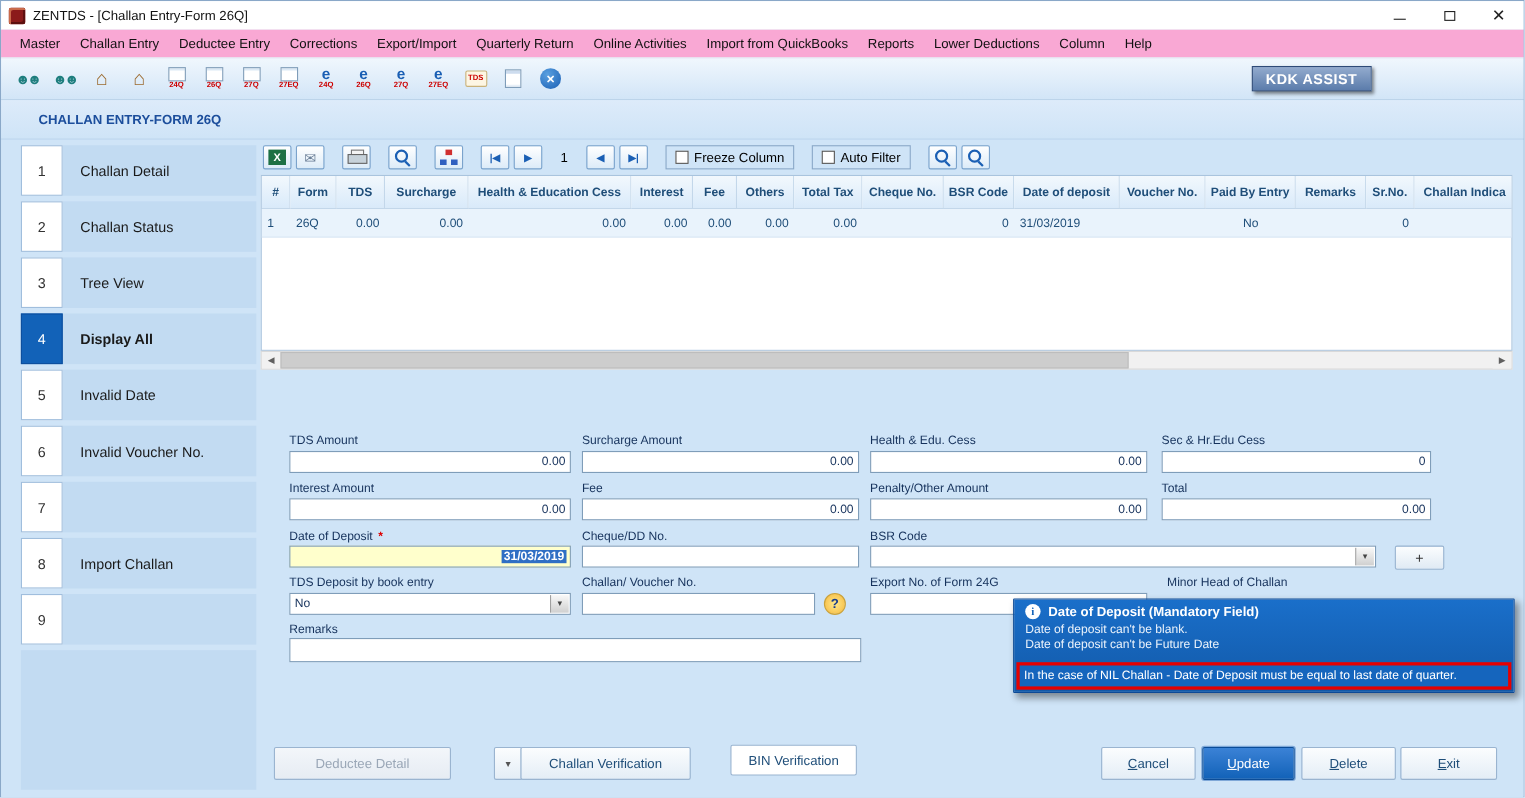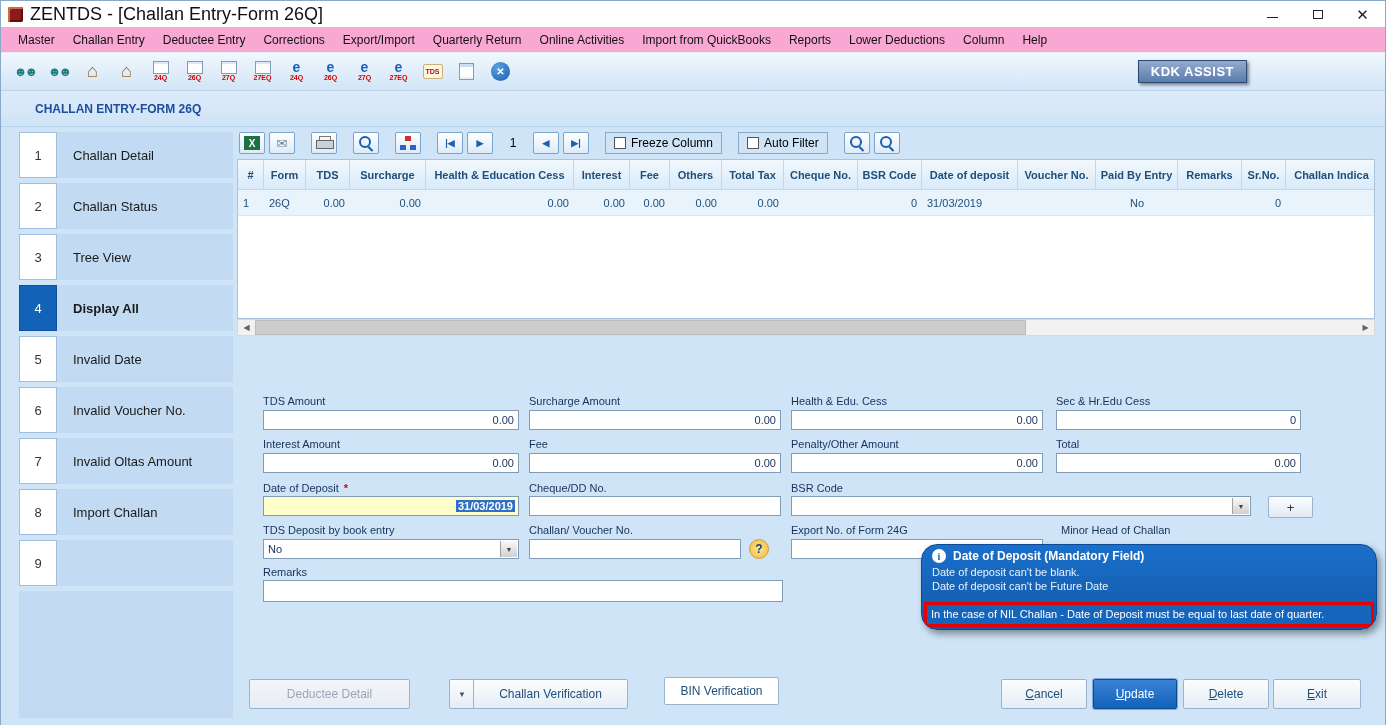--- a/index.html
+++ b/index.html
@@ -4,21 +4,21 @@
 <style>
   * { box-sizing: border-box; margin: 0; padding: 0; }
   html,body { width:1386px; height:725px; overflow:hidden; }
   body { font-family:"Liberation Sans", sans-serif; background:#fff; }
   #app { position:relative; width:1386px; height:725px; border:1px solid #8aa8c8; background:#cfe4f7; }
 
   
   #titlebar { height:26px; background:#fff; display:flex; align-items:center; padding-left:7px; gap:7px; }
   #app-icon { width:15px; height:15px; background:#8b1a1a; border-radius:2px;
               box-shadow: inset 2px 2px 0 #c96a4a, inset -2px -2px 0 #5d0f0f; }
-  #window-title { font-size:18px; color:#111; }
+  #window-title { font-size:12px; color:#111; }
   #win-controls { margin-left:auto; display:flex; align-items:center; gap:0; }
   .winctl { width:45px; height:26px; display:flex; align-items:center; justify-content:center; color:#222; }
   .ctl-min-bar { width:11px; height:1px; background:#222; margin-top:6px; }
   .ctl-max-box { width:10px; height:9px; border:1px solid #222; }
   .ctl-close-x { font-size:15px; line-height:15px; }
 
   
   #menubar { height:26px; background:#f9a8d4; display:flex; align-items:center; padding-left:8px; border-bottom:1px solid #e7eef6; }
   .menu-item { font-size:12px; color:#111; padding:4px 9px; cursor:default; }
 
@@ -107,21 +107,21 @@
   .datefld { background:#ffffcc; display:flex; align-items:center; justify-content:flex-end; padding:0 3px; }
   .selval { background:#2f6fc4; color:#fff; padding:0 2px; font-weight:bold; }
   .selectfld { display:flex; align-items:center; }
   .selectfld .val { flex:1; }
   .dd { position:absolute; right:1px; top:1px; bottom:1px; width:17px; background:linear-gradient(#f8f8f8,#d0d0d0); border-left:1px solid #a0a0a0; display:flex; align-items:center; justify-content:center; }
   .dd::after { content:"▼"; font-size:7px; color:#444; }
   .plusbtn { position:absolute; height:22px; border:1px solid #9ab4d0; background:linear-gradient(#fbfdfe,#e0eaf4); border-radius:2px; font-size:13px; color:#333; display:flex; align-items:center; justify-content:center; }
   .helpbtn { position:absolute; width:20px; height:20px; border-radius:50%; background:radial-gradient(#ffe98a,#f5b63c); border:1px solid #caa23c; color:#1a3c8c; font-weight:bold; font-size:12px; display:flex; align-items:center; justify-content:center; }
 
   
-  #tooltip { position:absolute; left:684px; top:417px; width:456px; height:86px; background:linear-gradient(#1a6fca,#1259a8); border:1px solid #0d4a96; border-radius:16px; box-shadow:3px 4px 7px rgba(0,0,0,.4); z-index:10; overflow:hidden; }
+  #tooltip { position:absolute; left:684px; top:417px; width:456px; height:86px; background:linear-gradient(#1a6fca,#1259a8); border:1px solid #0d4a96; border-radius:1px; box-shadow:3px 4px 7px rgba(0,0,0,.4); z-index:10; overflow:hidden; }
   .tt-title { display:flex; align-items:center; gap:7px; padding:4px 10px 2px 10px; color:#fff; font-size:12px; font-weight:bold; }
   .tt-info { width:14px; height:14px; border-radius:50%; background:#fff; color:#1262b8; font-size:10px; font-weight:bold; display:flex; align-items:center; justify-content:center; font-family:"Liberation Serif", serif; }
   .tt-info::before { content:"i"; }
   .tt-line { padding:1px 10px; color:#eaf2fb; font-size:11px; white-space:nowrap; }
   .tt-red { position:absolute; left:2px; right:2px; bottom:2px; height:25px; border:3px solid #e60000; background:#1565bd; color:#fff; font-size:11px; line-height:19px; padding-left:4px; white-space:nowrap; overflow:hidden; }
 
   
   .fbtn { position:absolute; top:552px; height:30px; border:1px solid #9ab4d0; background:linear-gradient(#fbfdfe,#e4edf6); border-radius:2px; font-size:12px; color:#1f4e79; display:flex; align-items:center; justify-content:center; }
   .fbtn .accel { display:block; }
   .accel::first-letter { text-decoration:underline; }
@@ -264,21 +264,20 @@
         <div class="sb-item">
           <span class="sb-num">5</span>
           <span class="sb-label">Invalid Date</span>
         </div>
         <div class="sb-item">
           <span class="sb-num">6</span>
           <span class="sb-label">Invalid Voucher No.</span>
         </div>
         <div class="sb-item">
           <span class="sb-num">7</span>
-          <span class="sb-label">Invalid Oltas Amount</span>
         </div>
         <div class="sb-item">
           <span class="sb-num">8</span>
           <span class="sb-label">Import Challan</span>
         </div>
         <div class="sb-item">
           <span class="sb-num">9</span>
         </div>
         <div class="sb-filler"></div>
       </div>

